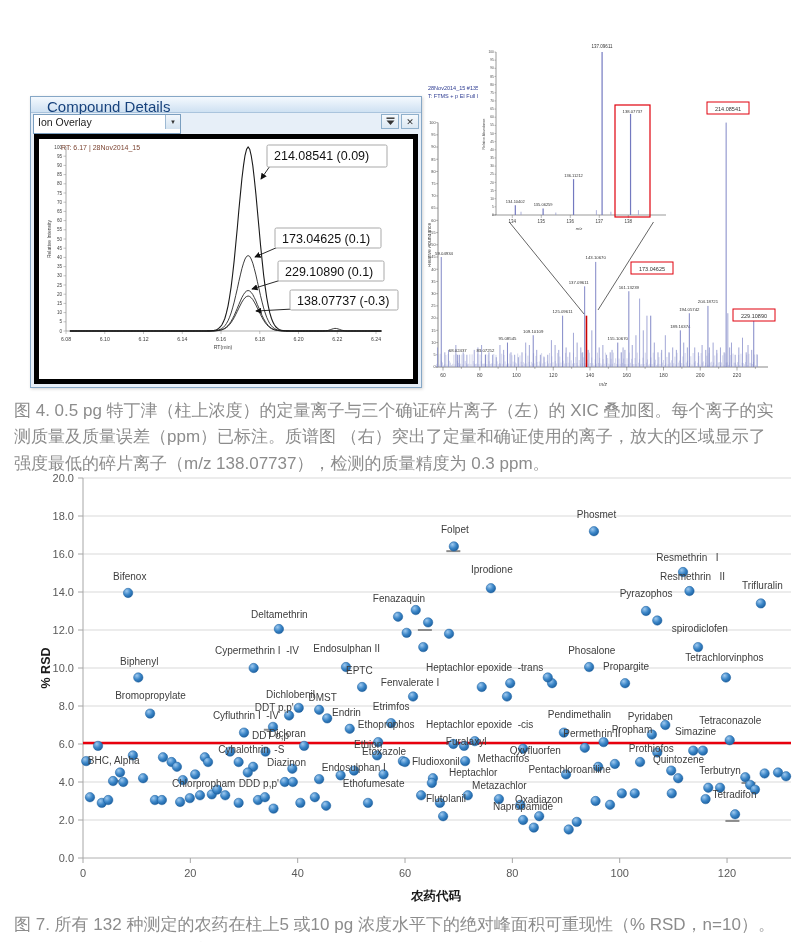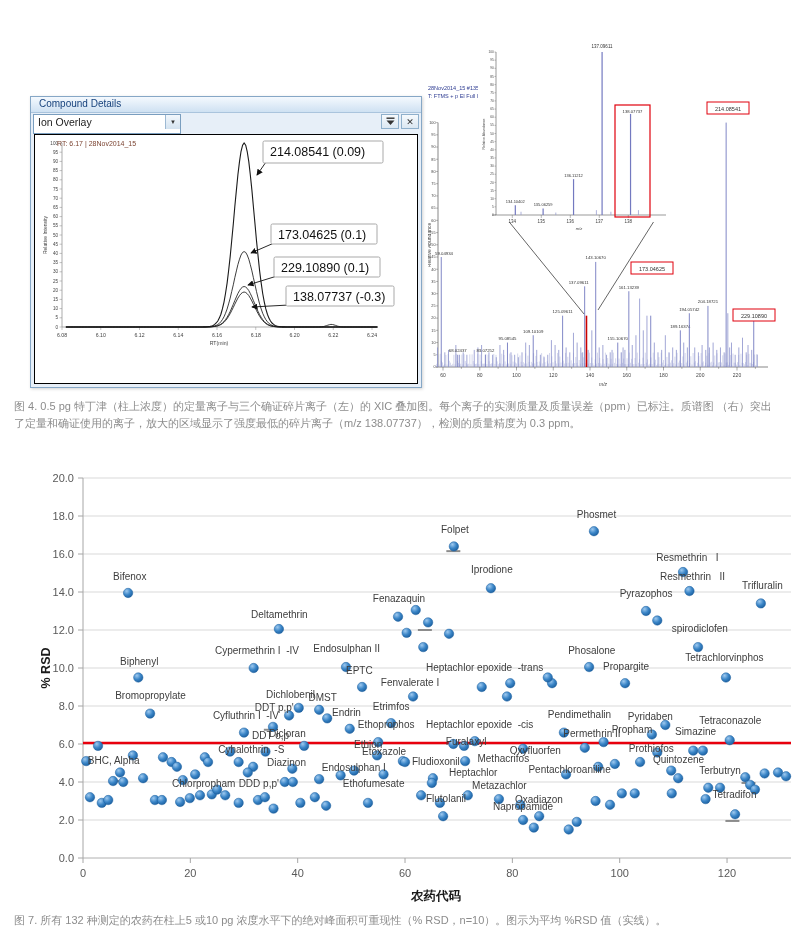--- a/index.html
+++ b/index.html
@@ -1,35 +1,35 @@
 <!DOCTYPE html>
 <html><head>
 <meta charset="utf-8">
 <style>
   html,body{margin:0;padding:0}
   body{width:795px;height:942px;background:#fff;position:relative;overflow:hidden;
        font-family:"Liberation Sans","DejaVu Sans",sans-serif;}
-  .caption{position:absolute;left:14px;width:768px;font-size:11px;line-height:1.55;color:#8c8c8c;}
+  .caption{position:absolute;left:14px;width:768px;font-size:17px;line-height:1.55;color:#8c8c8c;}
   .caption1{top:398px}
   .caption2{top:912px}
 
   
   .xic-window{position:absolute;left:30px;top:96px;width:392px;height:292px;
     border:1px solid #86a7c6;background:#e7eff8;box-shadow:1px 1px 3px rgba(0,0,0,.18);box-sizing:border-box}
   .titlebar{height:16px;background:linear-gradient(#f4f9fe,#cfe1f2);border-bottom:1px solid #aac4dd;
-    font-size:10px;color:#17427c;padding:1px 0 0 8px;box-sizing:border-box}
+    font-size:15px;color:#17427c;padding:1px 0 0 16px;box-sizing:border-box}
   .toolbar{position:relative;height:20px}
   .dropdown{position:absolute;left:2px;top:1px;width:148px;height:20px;background:#fff;border:1px solid #7a9ebf;
     font-size:10.5px;color:#222;line-height:14px;padding-left:4px;box-sizing:border-box}
   .dd-arrow{position:absolute;right:0;top:0;width:14px;height:14px;background:linear-gradient(#f2f7fc,#d4e3f0);
     border-left:1px solid #9db9d3;font-size:6px;color:#333;text-align:center;line-height:14px}
   .win-buttons{position:absolute;right:2px;top:1px;display:flex;gap:2px}
   .wbtn{width:18px;height:15px;border:1px solid #8fb0cc;background:linear-gradient(#f6fafd,#dbe7f2);
     font-size:9px;color:#333;display:flex;align-items:center;justify-content:center;box-sizing:border-box}
-  .panel{position:absolute;left:3px;top:37px;right:3px;bottom:3px;background:#fff;border:1px solid #000000}
+  .panel{position:absolute;left:3px;top:37px;right:3px;bottom:3px;background:#fff;border:5px solid #000000}
   .rt-header{position:absolute;left:22px;top:5px;font-size:7px;color:#7c4432;z-index:2}
   #xic-svg{position:absolute;left:0;top:0}
 
   .spectrum-fig{position:absolute;left:428px;top:10px;width:362px;height:382px}
   .scatter-fig{position:absolute;left:36px;top:466px;width:756px;height:440px}
   svg{display:block}
 </style>
 </head>
 <body>
 

